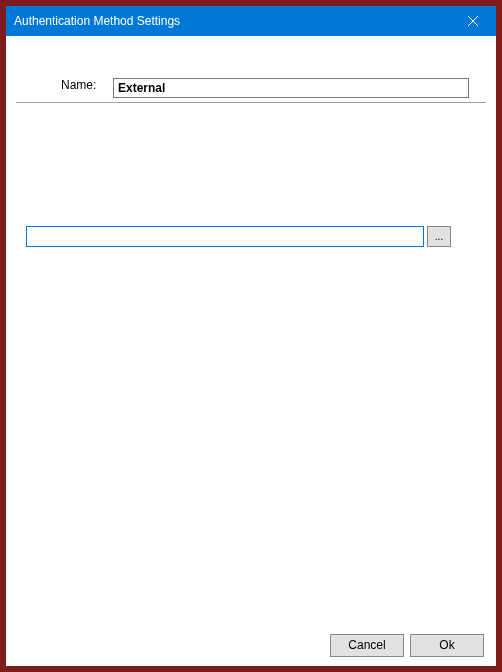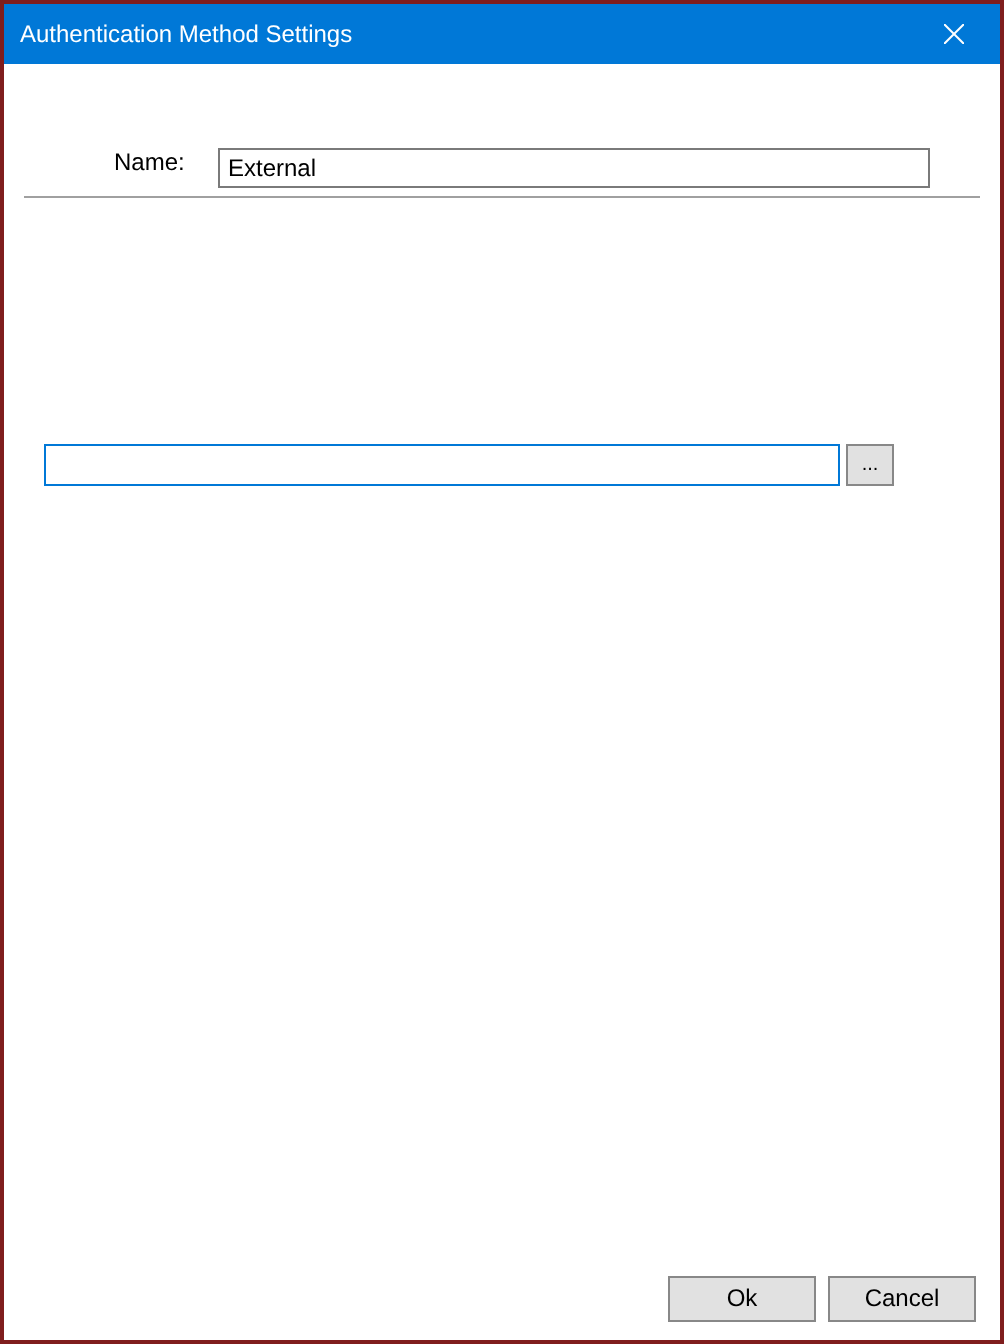--- a/index.html
+++ b/index.html
@@ -1,26 +1,26 @@
 <!DOCTYPE html>
 <html><head>
 <meta charset="utf-8">
 <style>
   * { box-sizing: border-box; }
   html, body { margin:0; padding:0; font-family:"Segoe UI", Arial, sans-serif; font-size:12px; color:#000; }
-  .window { width:502px; height:672px; border:2px solid #7f1d1d; background:#fff; position:relative; display:flex; flex-direction:column; }
+  .window { width:502px; height:672px; border:6px solid #7f1d1d; background:#fff; position:relative; display:flex; flex-direction:column; }
   .titlebar { height:30px; background:#0078D7; color:#fff; display:flex; align-items:center; }
   .titlebar .title { padding-left:8px; font-size:12px; flex:0 0 auto; }
   .titlebar .spacer { flex:1 1 auto; }
   .close-btn { width:46px; height:30px; display:flex; align-items:center; justify-content:center; }
   .close-btn svg { stroke:#fff; stroke-width:1; }
   .body { flex:1 1 auto; position:relative; }
   .name-row { position:absolute; left:55px; top:42px; display:flex; align-items:flex-start; }
   .name-label { width:48px; text-align:left; margin-right:4px; }
-  .name-input { width:356px; height:20px; padding:2px 4px; border:1px solid #7A7A7A; font-family:inherit; font-size:12px; }
+  .name-input { width:356px; height:20px; padding:2px 4px; border:1px solid #7A7A7A; font-family:inherit; font-size:12px;font-weight:bold; }
   .hr { position:absolute; left:10px; right:10px; top:66px; height:1px; background:#A0A0A0; }
   .ext-label { position:absolute; left:20px; top:172px; }
   .ext-row { position:absolute; left:20px; top:190px; display:flex; align-items:stretch; }
   .ext-input { width:398px; height:21px; padding:2px 4px; border:1px solid #0078D7; font-family:inherit; font-size:12px; outline:none; }
   .browse-btn { width:24px; height:21px; margin-left:3px; border:1px solid #888; background:#E1E1E1; display:flex; align-items:center; justify-content:center; font-size:10px; color:#000; cursor:default; }
   .footer { height:42px; border-top:0; display:flex; align-items:center; justify-content:flex-end; padding-right:12px; gap:6px; }
   .btn { width:74px; height:23px; border:1px solid #888; background:#E1E1E1; font-family:inherit; font-size:12px; display:flex; align-items:center; justify-content:center; cursor:default; }
 </style>
 </head>
 <body>
@@ -48,19 +48,19 @@
     <div class="ext-row">
       <input type="text" class="ext-input" value="" style="">
       <div class="browse-btn">
         <span>...</span>
       </div>
     </div>
   </div>
 
   <div class="footer">
     <div class="btn">
-      <span>Ok</span>
+      <span>Cancel</span>
     </div>
     <div class="btn">
-      <span>Cancel</span>
+      <span>Ok</span>
     </div>
   </div>
 </div>
 
 </body></html>

